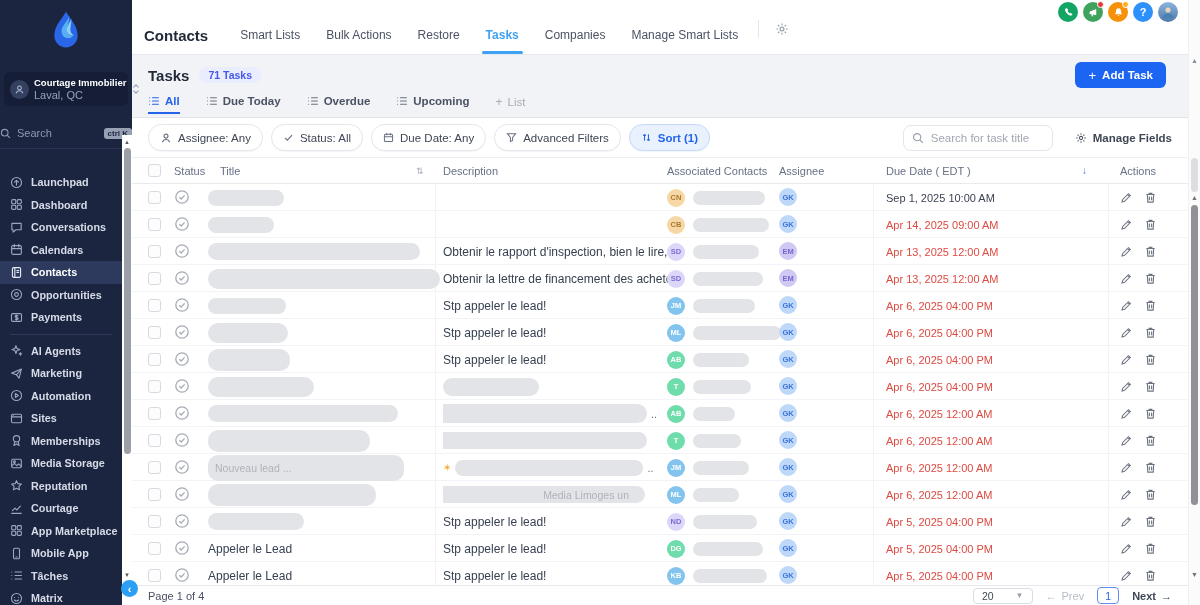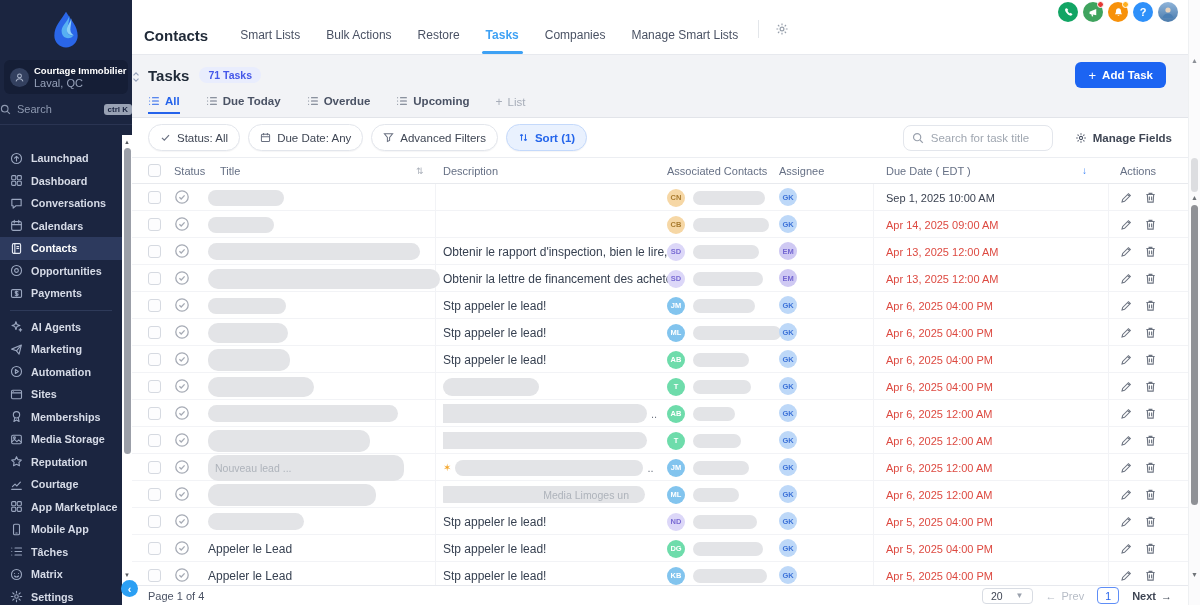--- a/index.html
+++ b/index.html
@@ -2,21 +2,21 @@
 <html><head>
 <meta charset="utf-8">
 <style>
   *{margin:0;padding:0;box-sizing:border-box}
   html,body{width:1200px;height:605px;overflow:hidden;background:#f2f3f6;font-family:"Liberation Sans",sans-serif}
   svg{display:block}
 
   
   .sidebar{position:absolute;left:0;top:0;width:132px;height:605px;background:#1b2540;z-index:3}
   .logo-wrap{height:60px;display:flex;align-items:center;justify-content:center}
-  .agency-card{margin:0 4px;background:#151e36;border-radius:6px;padding:5px 6px;display:flex;align-items:center;gap:5px;cursor:pointer}
+  .agency-card{margin:12px 4px;background:#151e36;border-radius:6px;padding:5px 6px;display:flex;align-items:center;gap:5px;cursor:pointer}
   .agency-avatar{width:19px;height:19px;border-radius:50%;background:#33405f;display:flex;align-items:center;justify-content:center;flex:none;color:#aeb8cd}
   .agency-name{font-size:9.5px;font-weight:700;color:#fff;white-space:nowrap}
   .agency-loc{font-size:11px;color:#97a2ba;margin-top:1px}
   .agency-chevrons{margin-left:auto;color:#97a2ba}
   .side-search{display:flex;align-items:center;gap:6px;padding:9px 0;color:#8e99b0;font-size:11px;border-bottom:1px solid #2a3452;margin-bottom:22px;cursor:text}
   .kbd{margin-left:auto;background:#98a1b3;color:#1b2540;font-size:8px;font-weight:700;padding:1px 4px;border-radius:3px}
   .nav-item{display:flex;align-items:center;gap:8px;height:22.5px;padding:0 10px;font-size:10.8px;font-weight:600;color:#d6dbe7;cursor:pointer;width:122px;white-space:nowrap}
   .nav-item .nicon{color:#9aa6bf;display:flex;flex:none}
   .nav-item.active{background:#2d3a5e;color:#fff}
   .nav-item.active .nicon{color:#e7ecf5}
@@ -99,21 +99,21 @@
   .av-blue{background:#bdd8f8;color:#3d73d8}
   .av-lavender{background:#cfc9f3;color:#7568d2}
   .blob{display:inline-block;background:#e3e4e7;border-radius:10px;position:relative;overflow:hidden}
   .blob .faint{position:absolute;left:7px;top:50%;transform:translateY(-50%);color:#aeb3bb;font-size:10.5px;white-space:nowrap}
   .blob .faint.right{left:auto;right:16px}
   .emoji-star{color:#f4a62a;font-size:10px;flex:none}
   .trail{color:#6e7582;font-size:11px}
 
   .pagefoot{position:absolute;left:0;bottom:0;width:1056px;height:20px;background:#fff;border-top:1px solid #e7e9ee;display:flex;align-items:center;padding:0 16px;font-size:11px;color:#4a5264;z-index:2}
   .pager{margin-left:auto;display:flex;align-items:center;gap:13px}
-  .psize{display:flex;align-items:center;gap:13px;border:1px solid #d8dce3;border-radius:4px;height:16px;padding:0 8px;font-size:10.5px;color:#3f4654;cursor:pointer;background:#fff}
+  .psize{display:flex;align-items:center;gap:22px;border:1px solid #d8dce3;border-radius:4px;height:16px;padding:0 8px;font-size:10.5px;color:#3f4654;cursor:pointer;background:#fff}
   .psize .chev{color:#9aa1ad;font-size:8px}
   .pprev{color:#b6bcc6;display:flex;gap:5px;font-size:11px;align-items:center;cursor:default}
   .pnum{width:22px;height:17px;border:1px solid #5f8ef7;border-radius:4px;color:#2563eb;display:flex;align-items:center;justify-content:center;font-size:10.5px;background:#fff;cursor:pointer}
   .pnext{color:#3f4654;display:flex;gap:5px;font-size:11px;font-weight:600;align-items:center;cursor:pointer}
 
   .mscroll{position:absolute;left:1188px;top:0;width:12px;height:605px;background:#fbfbfc;border-left:1px solid #eef0f2;z-index:4}
   .ms-el{position:absolute;left:0;width:11px;text-align:center}
   .ms-arrow{color:#8c9097;font-size:7px;line-height:8px}
   .ms-thumb{left:2px;width:7px;border-radius:4px}
 </style>
@@ -442,20 +442,29 @@
       <span class="vtab newlist">
         <span class="vicon" style="font-size:12px">+</span>
         <span>List</span>
       </span>
     </div>
 
   <div class="card">
     <div class="filter-row">
       <span class="pill">
         <span class="picon">
+            <svg width="12" height="12" viewBox="0 0 14 14" fill="none" stroke="currentColor" stroke-width="1.3">
+              <circle cx="7" cy="4.8" r="2.3"></circle>
+              <path d="M2.8 12c.8-2.3 2.3-3.3 4.2-3.3s3.4 1 4.2 3.3"></path>
+            </svg>
+          </span>
+        <span>Assignee: Any</span>
+      </span>
+      <span class="pill">
+        <span class="picon">
             <svg width="11" height="11" viewBox="0 0 14 14" fill="none" stroke="currentColor" stroke-width="1.5">
               <path d="M2.5 7.5 5.5 10.5 11.5 4"></path>
             </svg>
           </span>
         <span>Status: All</span>
       </span>
       <span class="pill">
         <span class="picon">
             <svg width="11" height="11" viewBox="0 0 14 14" fill="none" stroke="currentColor" stroke-width="1.3">
               <rect x="1.8" y="2.8" width="10.4" height="9.4" rx="1.3"></rect>

